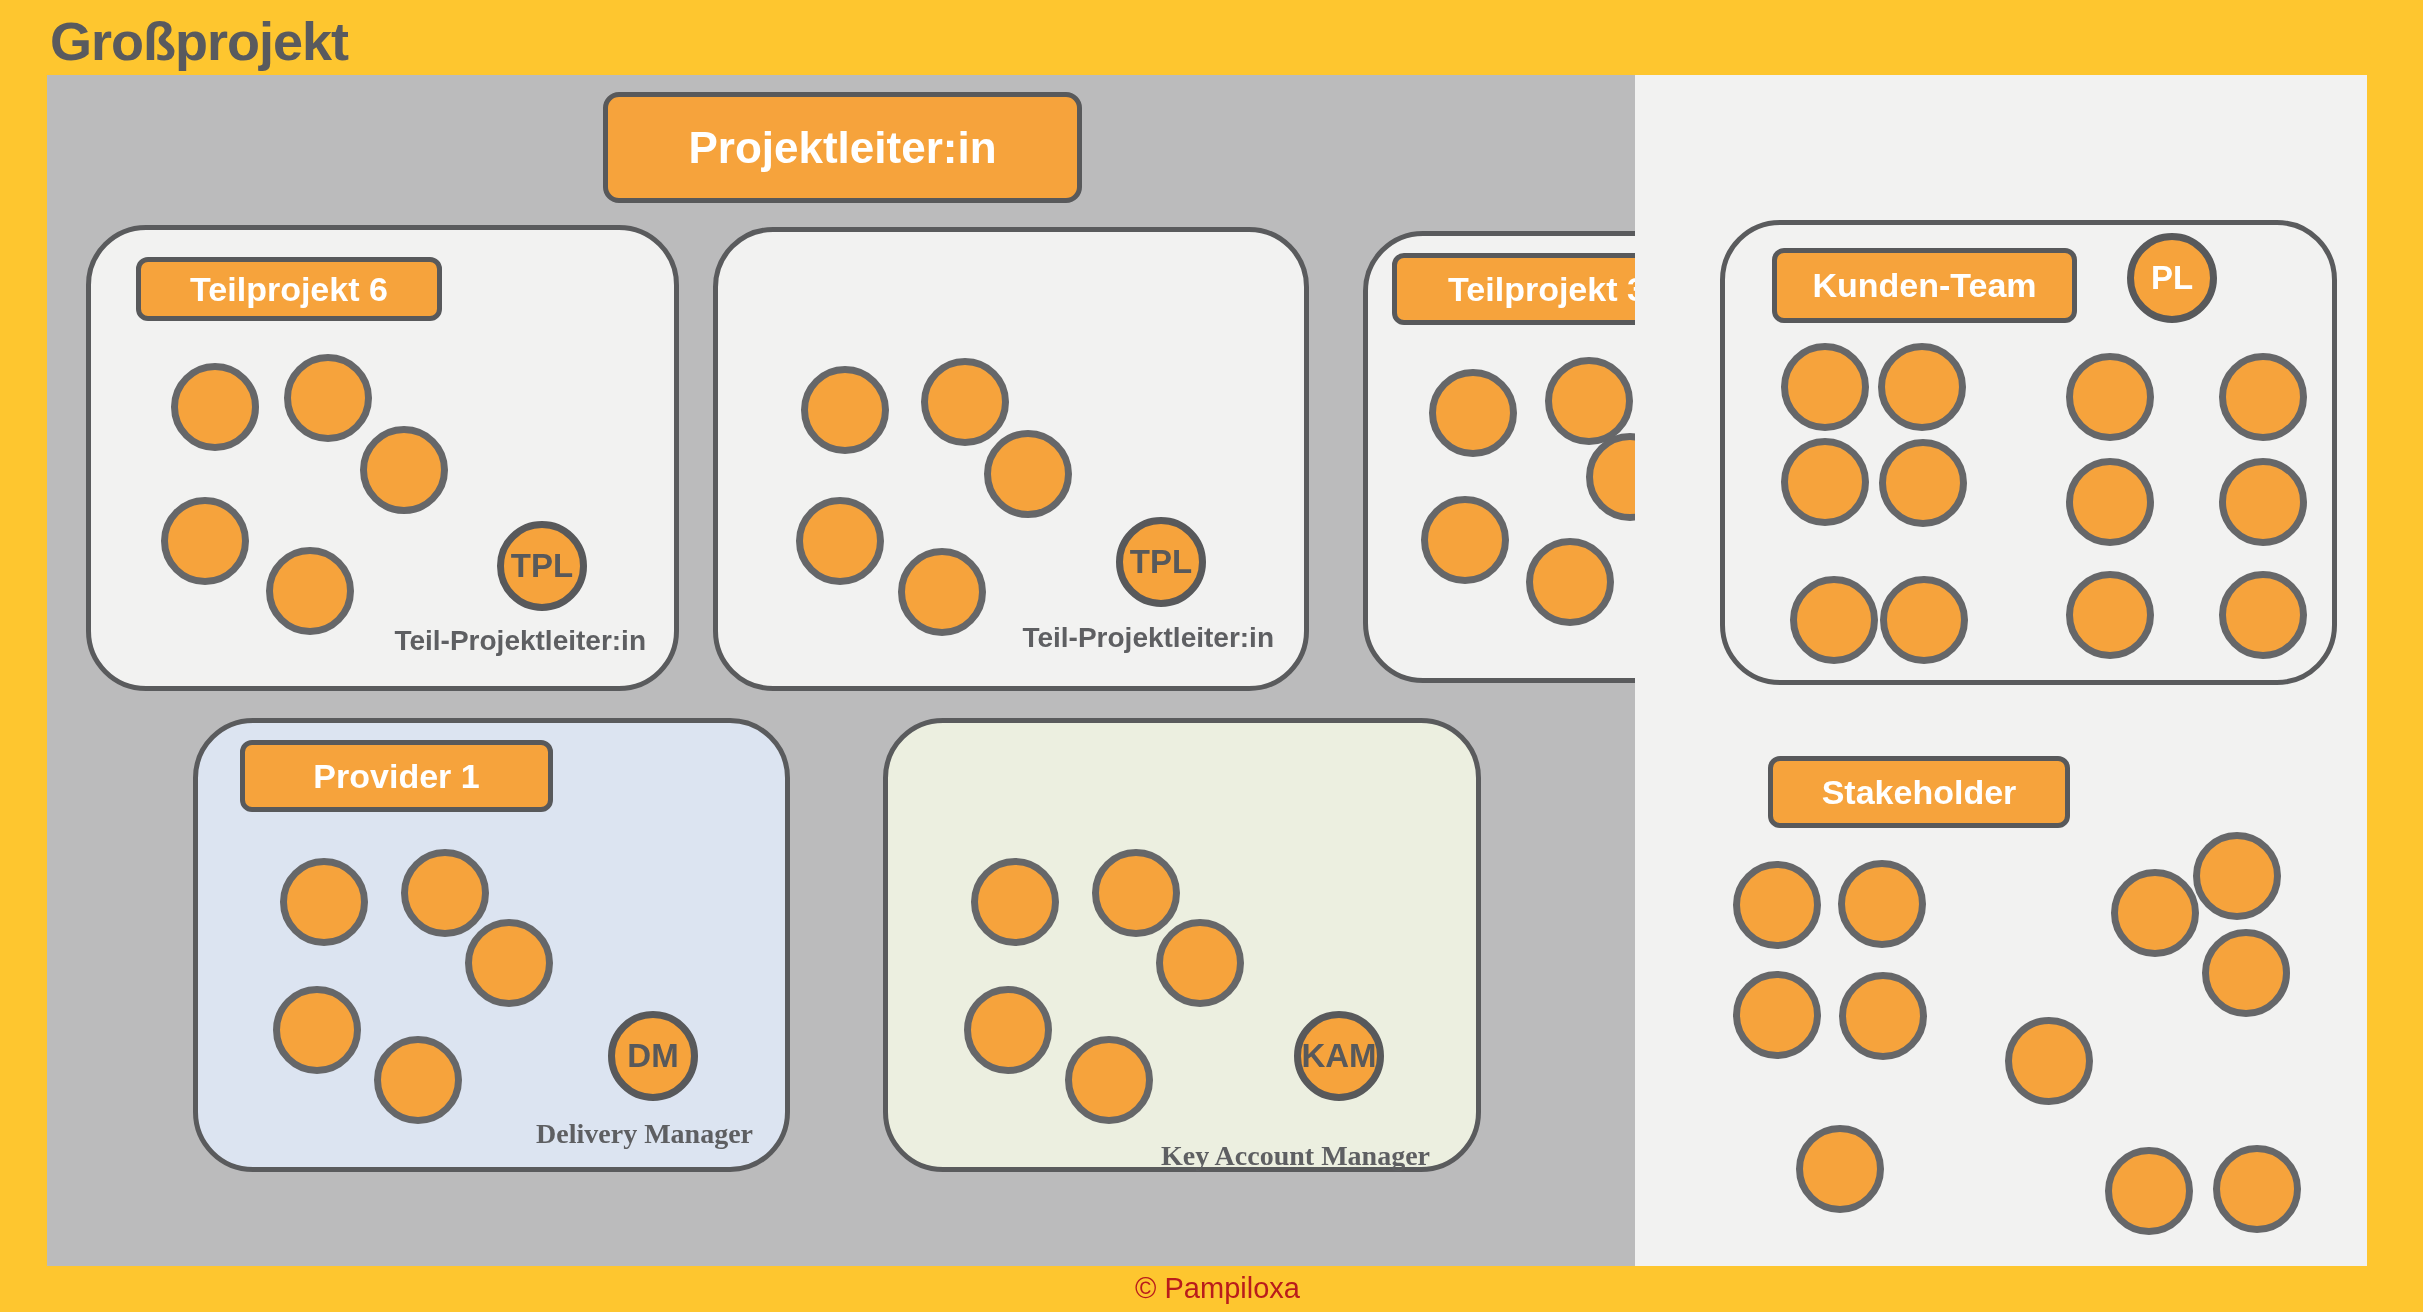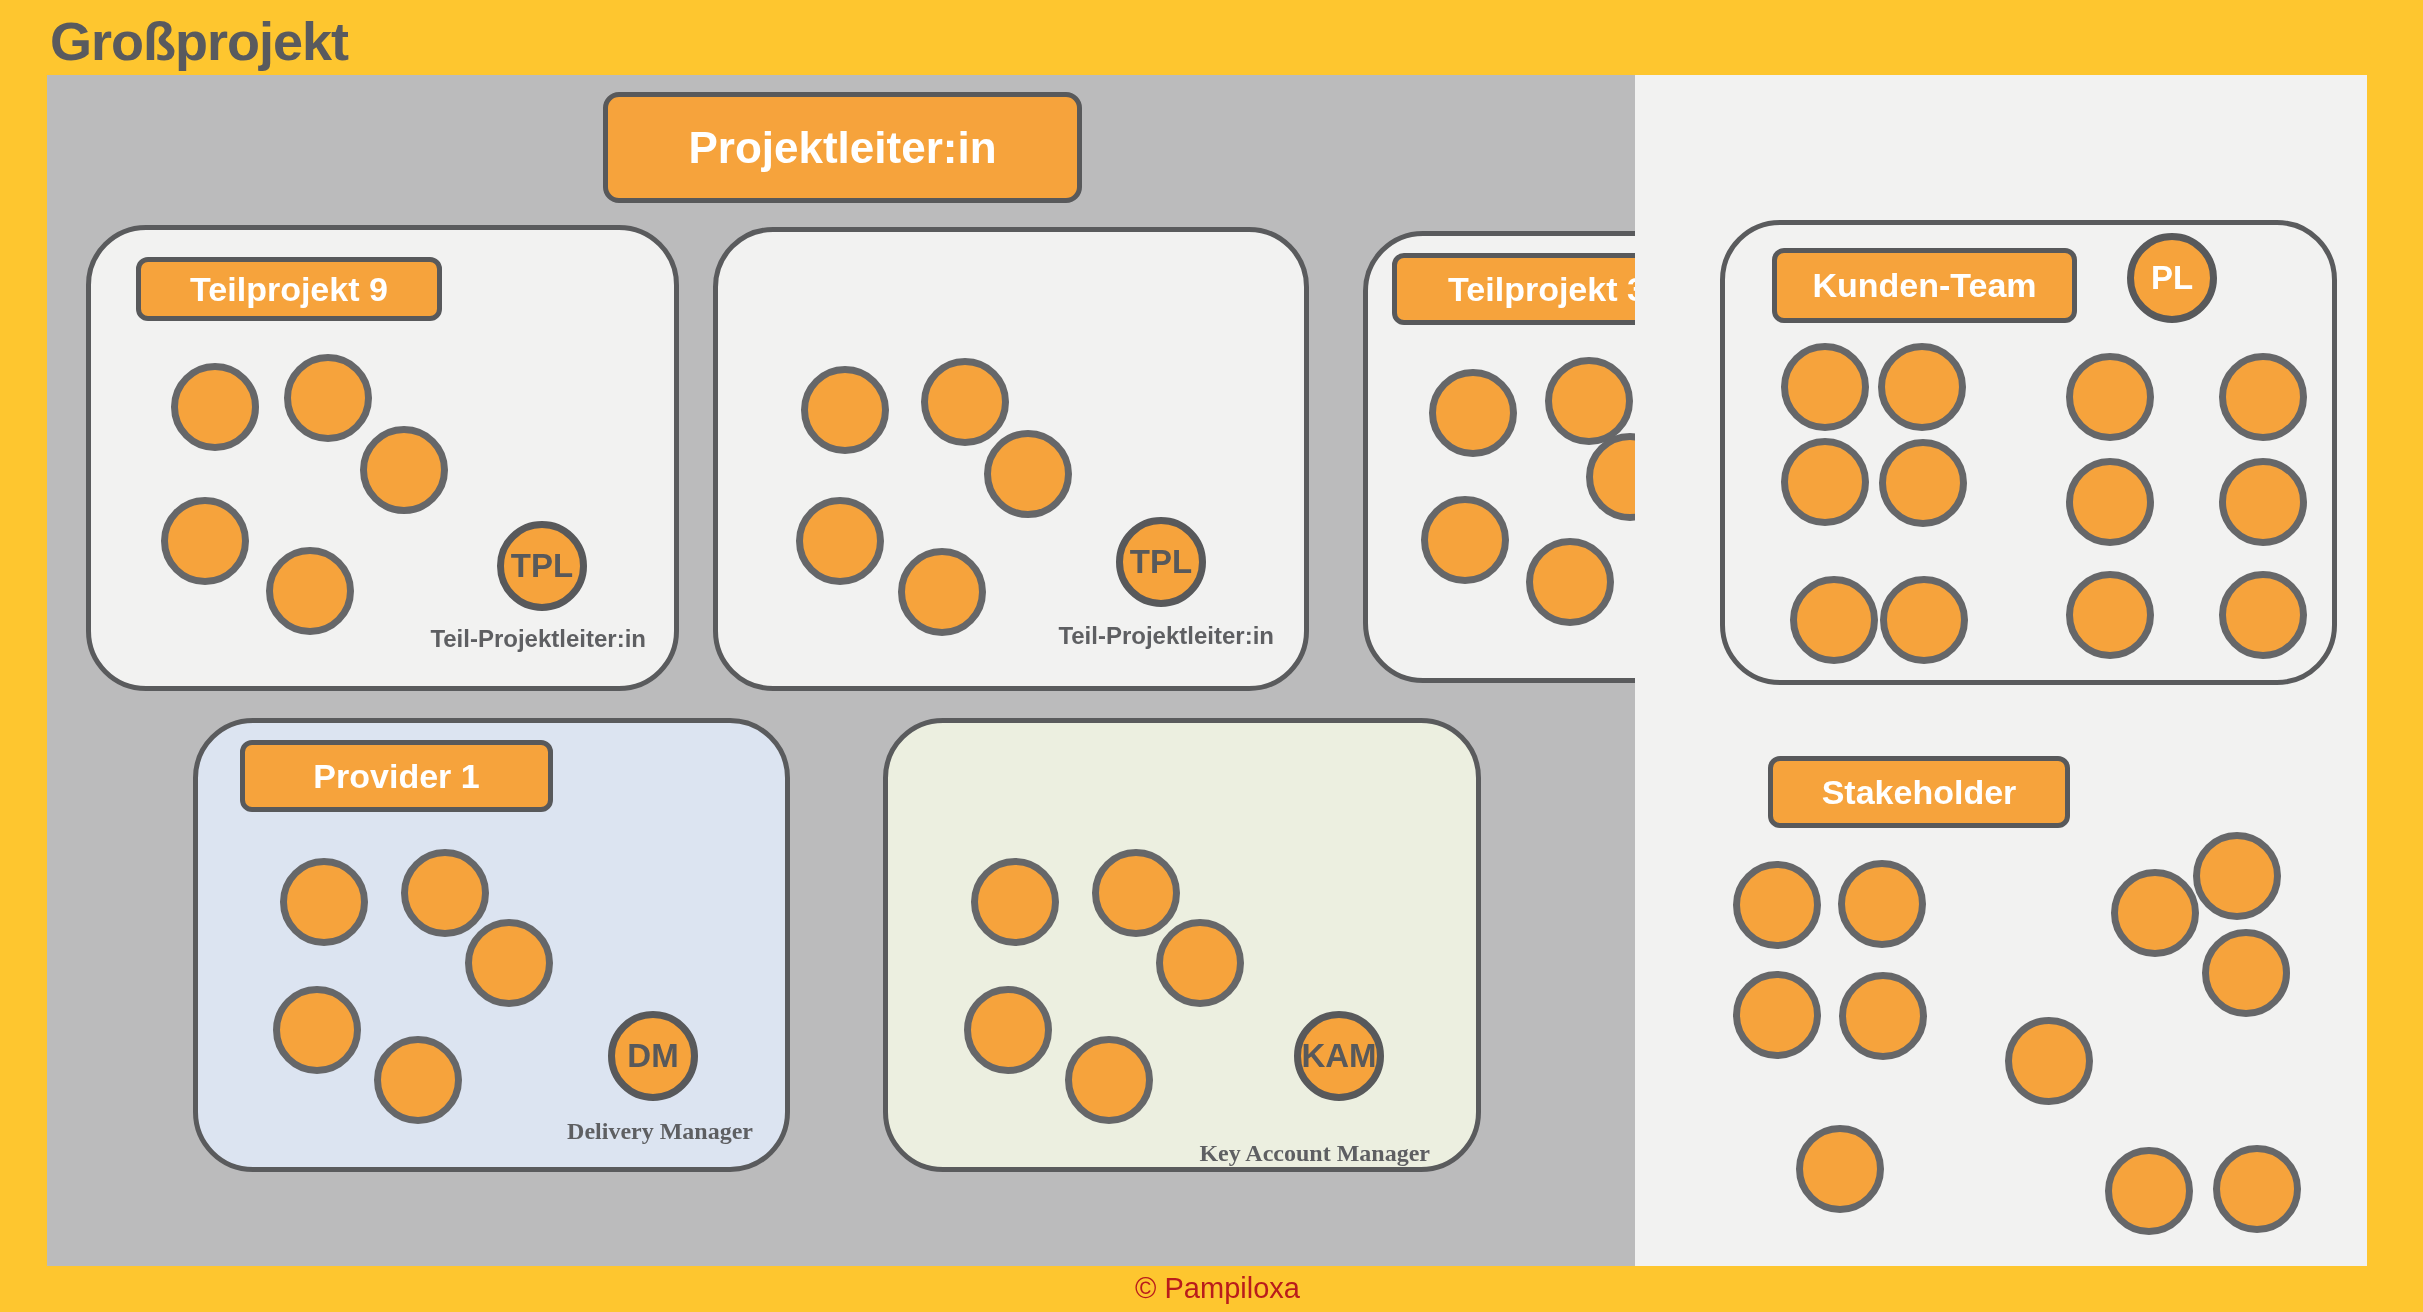--- a/index.html
+++ b/index.html
@@ -33,21 +33,21 @@
   .member{position:absolute;width:88px;height:88px;border-radius:50%;background:#F6A33C;
           border:7px solid #666769;box-sizing:border-box;}
   .badge{position:absolute;width:90px;height:90px;border-radius:50%;background:#F6A33C;
          border:7px solid #58595B;box-sizing:border-box;display:flex;align-items:center;
          justify-content:center;font-weight:bold;font-size:33px;color:#58595B;z-index:11;}
   #badge-tpl1{left:497px;top:521px;}
   #badge-tpl2{left:1116px;top:517px;}
   #badge-dm{left:608px;top:1011px;}
   #badge-kam{left:1294px;top:1011px;}
   #badge-pl{left:2127px;top:233px;color:#FFFFFF;z-index:31;}
-  .caption{position:absolute;font-weight:bold;font-size:24px;color:#5E5F62;
+  .caption{position:absolute;font-weight:bold;font-size:28px;color:#5E5F62;
            text-align:right;z-index:11;}
   #caption-tp1{left:300px;top:625px;width:346px;}
   #caption-tp2{left:928px;top:622px;width:346px;}
   #caption-p1{left:420px;top:1118px;width:333px;font-family:Liberation Serif, serif;}
   #caption-p2{left:1082px;top:1140px;width:348px;font-family:Liberation Serif, serif;}
 </style>
 </head>
 <body>
 
 <div class="stage">
@@ -58,21 +58,21 @@
 
   <div class="label-box" id="label-root">Projektleiter:in</div>
 
   <div class="group-box" id="box-tp1"></div>
   <div class="group-box" id="box-tp2"></div>
   <div class="group-box" id="box-tp3"></div>
   <div class="group-box" id="box-p1"></div>
   <div class="group-box" id="box-p2"></div>
   <div class="group-box" id="box-kunden"></div>
 
-  <div class="label-box" id="label-tp1">Teilprojekt 9</div>
+  <div class="label-box" id="label-tp1">Teilprojekt 6</div>
   <div class="label-box" id="label-tp3">Teilprojekt 3</div>
   <div class="label-box" id="label-p1">Provider 1</div>
   <div class="label-box on-panel" id="label-stake">Stakeholder</div>
   <div class="label-box on-panel" id="label-kunden">Kunden-Team</div>
 
   <div class="badge" id="badge-tpl1">TPL</div>
   <div class="badge" id="badge-tpl2">TPL</div>
   <div class="badge" id="badge-dm">DM</div>
   <div class="badge" id="badge-kam">KAM</div>
   <div class="badge" id="badge-pl">PL</div>

